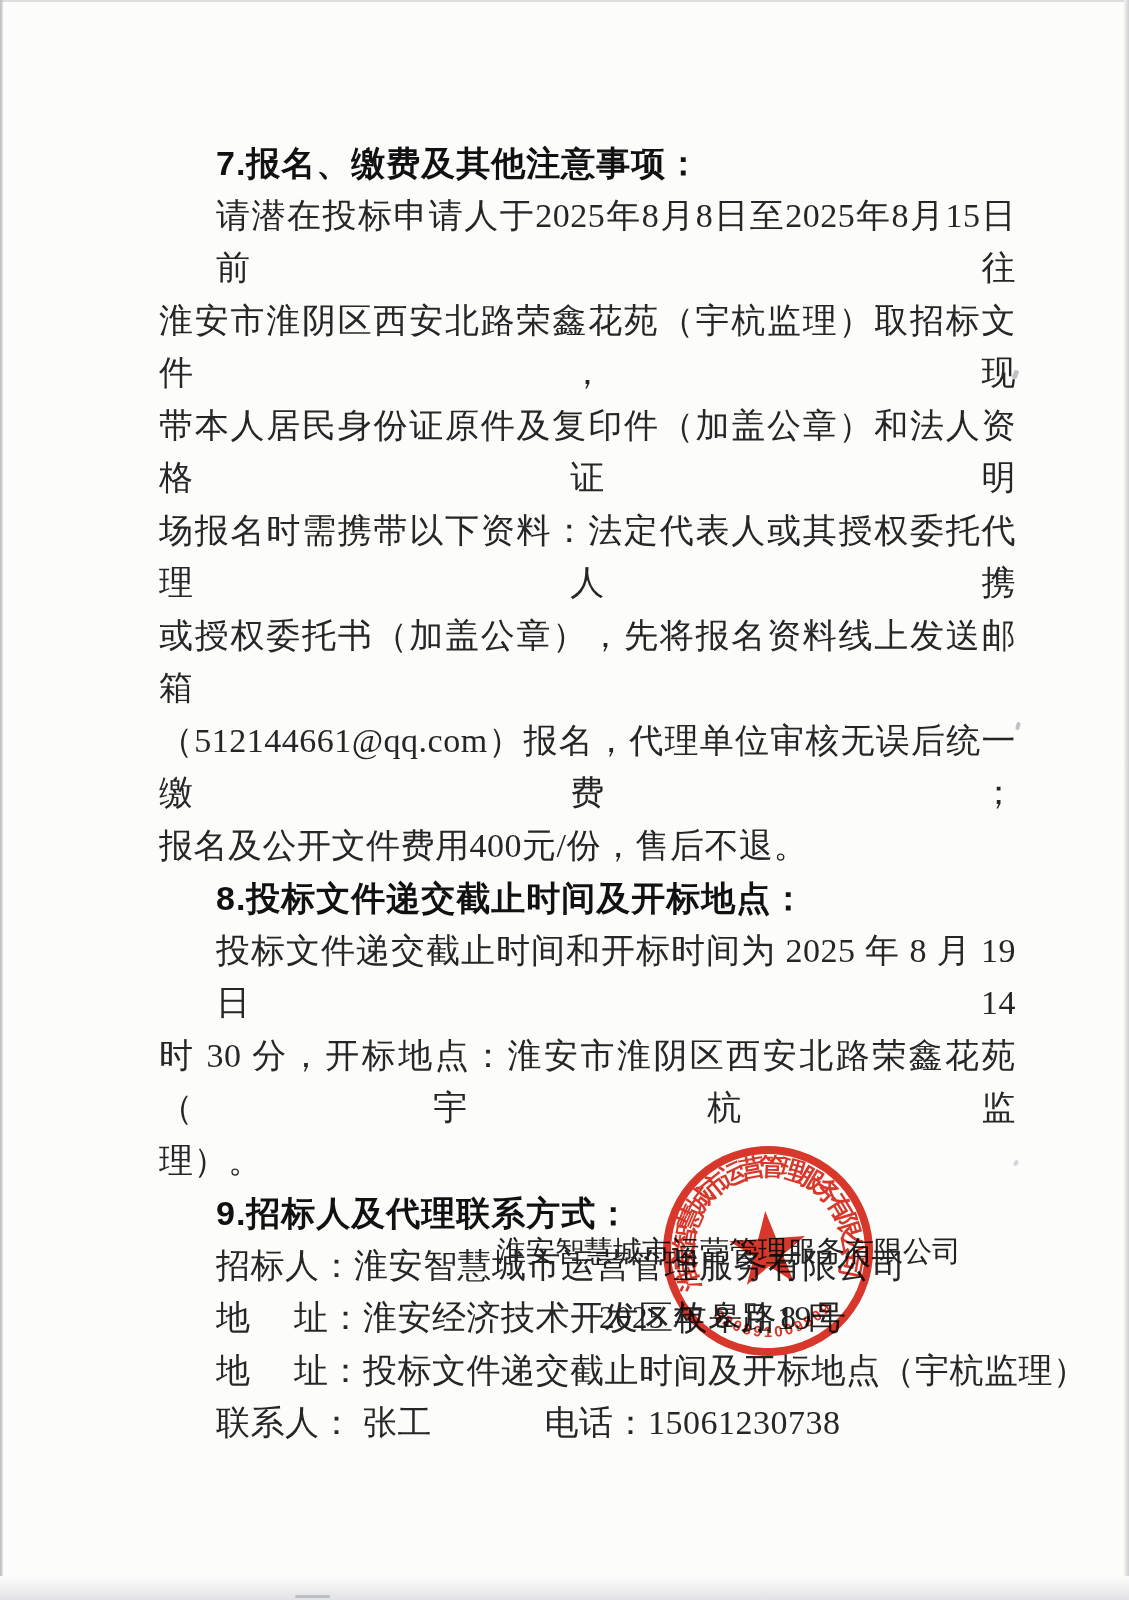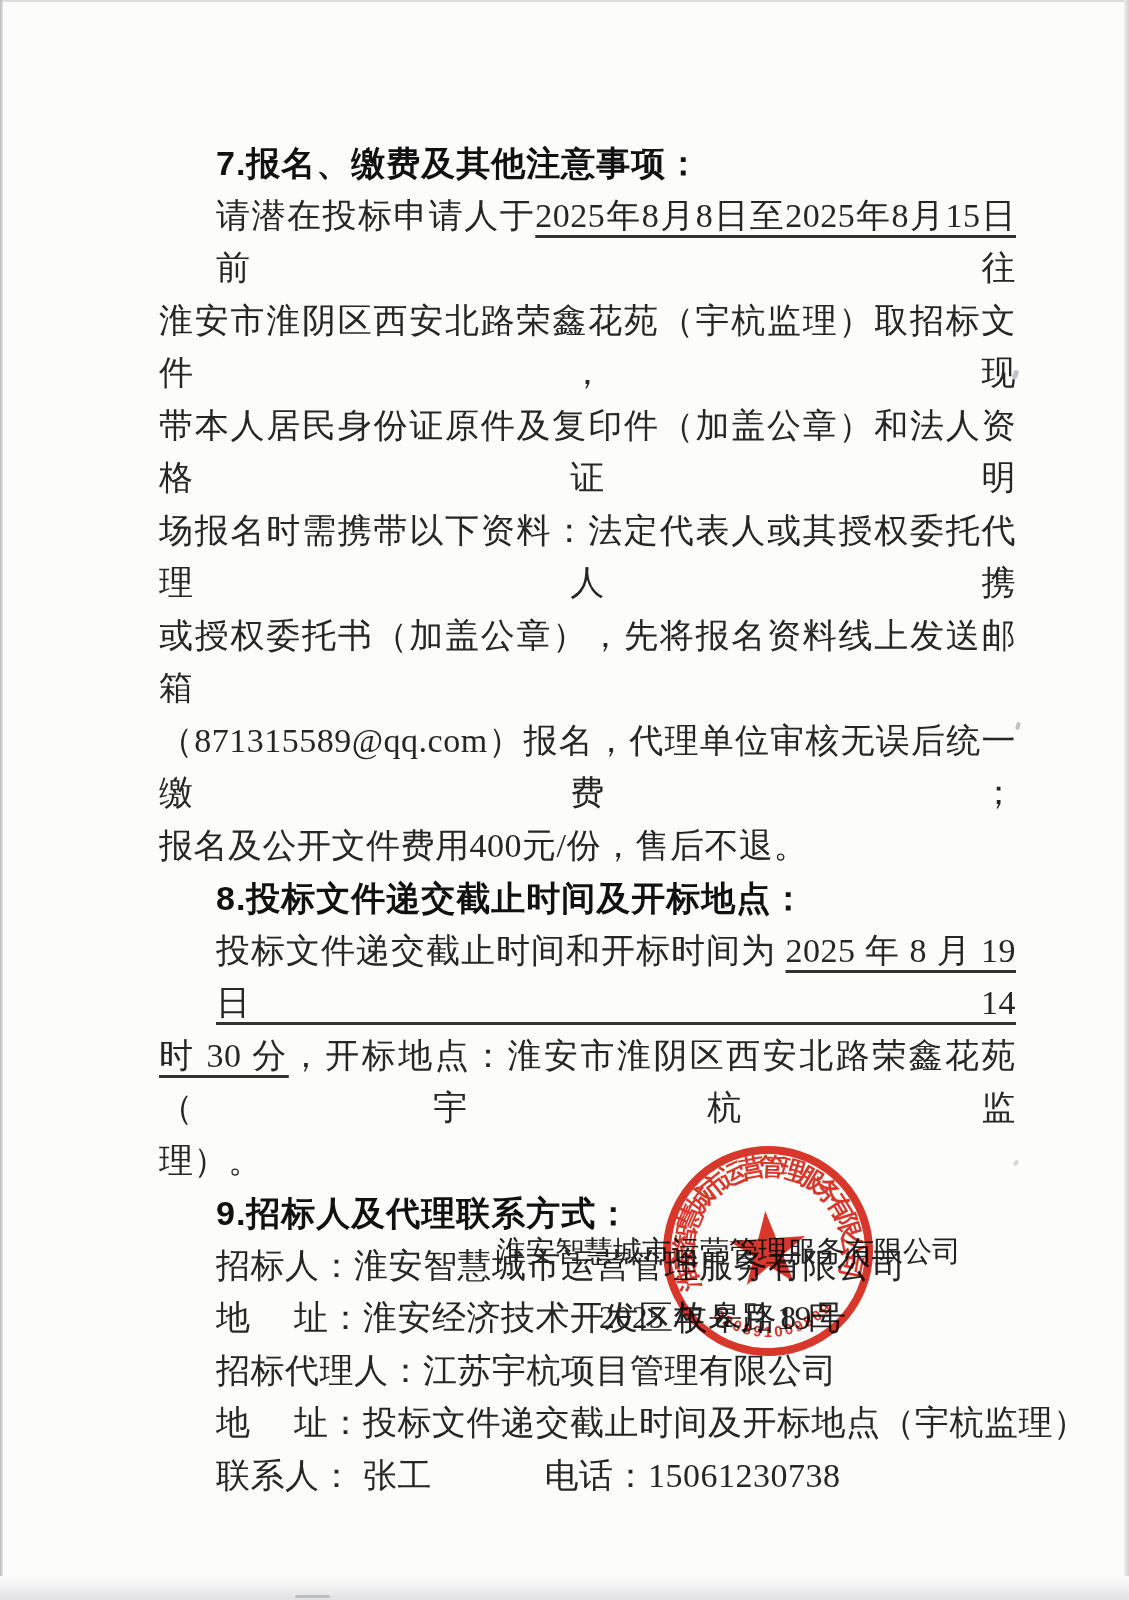--- a/index.html
+++ b/index.html
@@ -17,21 +17,20 @@
   }
   .line{white-space:nowrap;}
   .line.fill{white-space:normal;text-align:justify;text-align-last:justify;text-justify:inter-character;}
   .line.heading{
     font-family:"Liberation Sans","DejaVu Sans",sans-serif;
     font-weight:bold;color:#111;letter-spacing:1px;
     padding-left:57px;
   }
   .line.ind{padding-left:57px;}
   .u{
-    text-decoration:underline;
     text-decoration-thickness:2.5px;
     text-underline-offset:8px;
     text-decoration-color:#333;
   }
   
   .sig-company{
     position:absolute;left:497px;top:1232px;
     font-size:29px;letter-spacing:0px;color:#222;white-space:nowrap;
   }
   .sig-date{
@@ -71,30 +70,29 @@
 <div class="speck speck2"></div>
 <div class="speck speck3"></div>
 
 <div class="doc">
     <div class="line heading">7.报名、缴费及其他注意事项：</div>
     <div class="line body ind fill"><span>请潜在投标申请人于</span><span class="u">2025年8月8日至2025年8月15日</span><span>前往</span></div>
     <div class="line body fill"><span>淮安市淮阴区西安北路荣鑫花苑（宇杭监理）取招标文件，现</span></div>
     <div class="line body fill"><span>带本人居民身份证原件及复印件（加盖公章）和法人资格证明</span></div>
     <div class="line body fill"><span>场报名时需携带以下资料：法定代表人或其授权委托代理人携</span></div>
     <div class="line body fill"><span>或授权委托书（加盖公章），先将报名资料线上发送邮箱</span></div>
-    <div class="line body fill"><span>（871315589@qq.com）报名，代理单位审核无误后统一缴费；</span></div>
+    <div class="line body fill"><span>（512144661@qq.com）报名，代理单位审核无误后统一缴费；</span></div>
     <div class="line body"><span>报名及公开文件费用400元/份，售后不退。</span></div>
     <div class="line heading">8.投标文件递交截止时间及开标地点：</div>
     <div class="line body ind fill"><span>投标文件递交截止时间和开标时间为 </span><span class="u">2025 年 8 月 19 日 14</span></div>
     <div class="line body fill"><span class="u">时 30 分</span><span>，开标地点：淮安市淮阴区西安北路荣鑫花苑（宇杭监</span></div>
     <div class="line body"><span>理）。</span></div>
     <div class="line heading">9.招标人及代理联系方式：</div>
     <div class="line body ind"><span>招标人：淮安智慧城市运营管理服务有限公司</span></div>
     <div class="line body ind"><span>地　 址：淮安经济技术开发区枚皋路19号</span></div>
-    <div class="line body ind"><span>招标代理人：江苏宇杭项目管理有限公司</span></div>
     <div class="line body ind"><span>地　 址：投标文件递交截止时间及开标地点（宇杭监理）</span></div>
     <div class="line body ind"><span>联系人： 张工　　　 电话：15061230738</span></div>
   </div>
 
 <div class="sig-company">淮安智慧城市运营管理服务有限公司</div>
 <div class="sig-date">2025 年 8 月 8 日</div>
 
 <svg class="seal" viewBox="0 0 220 220">
   <circle cx="110" cy="110" r="101" fill="none" stroke="#d7281a" stroke-width="8"></circle>
   <path id="sealTopArc" d="M 41.1 142.1 A 76 76 0 1 1 178.9 142.1" fill="none"></path>

